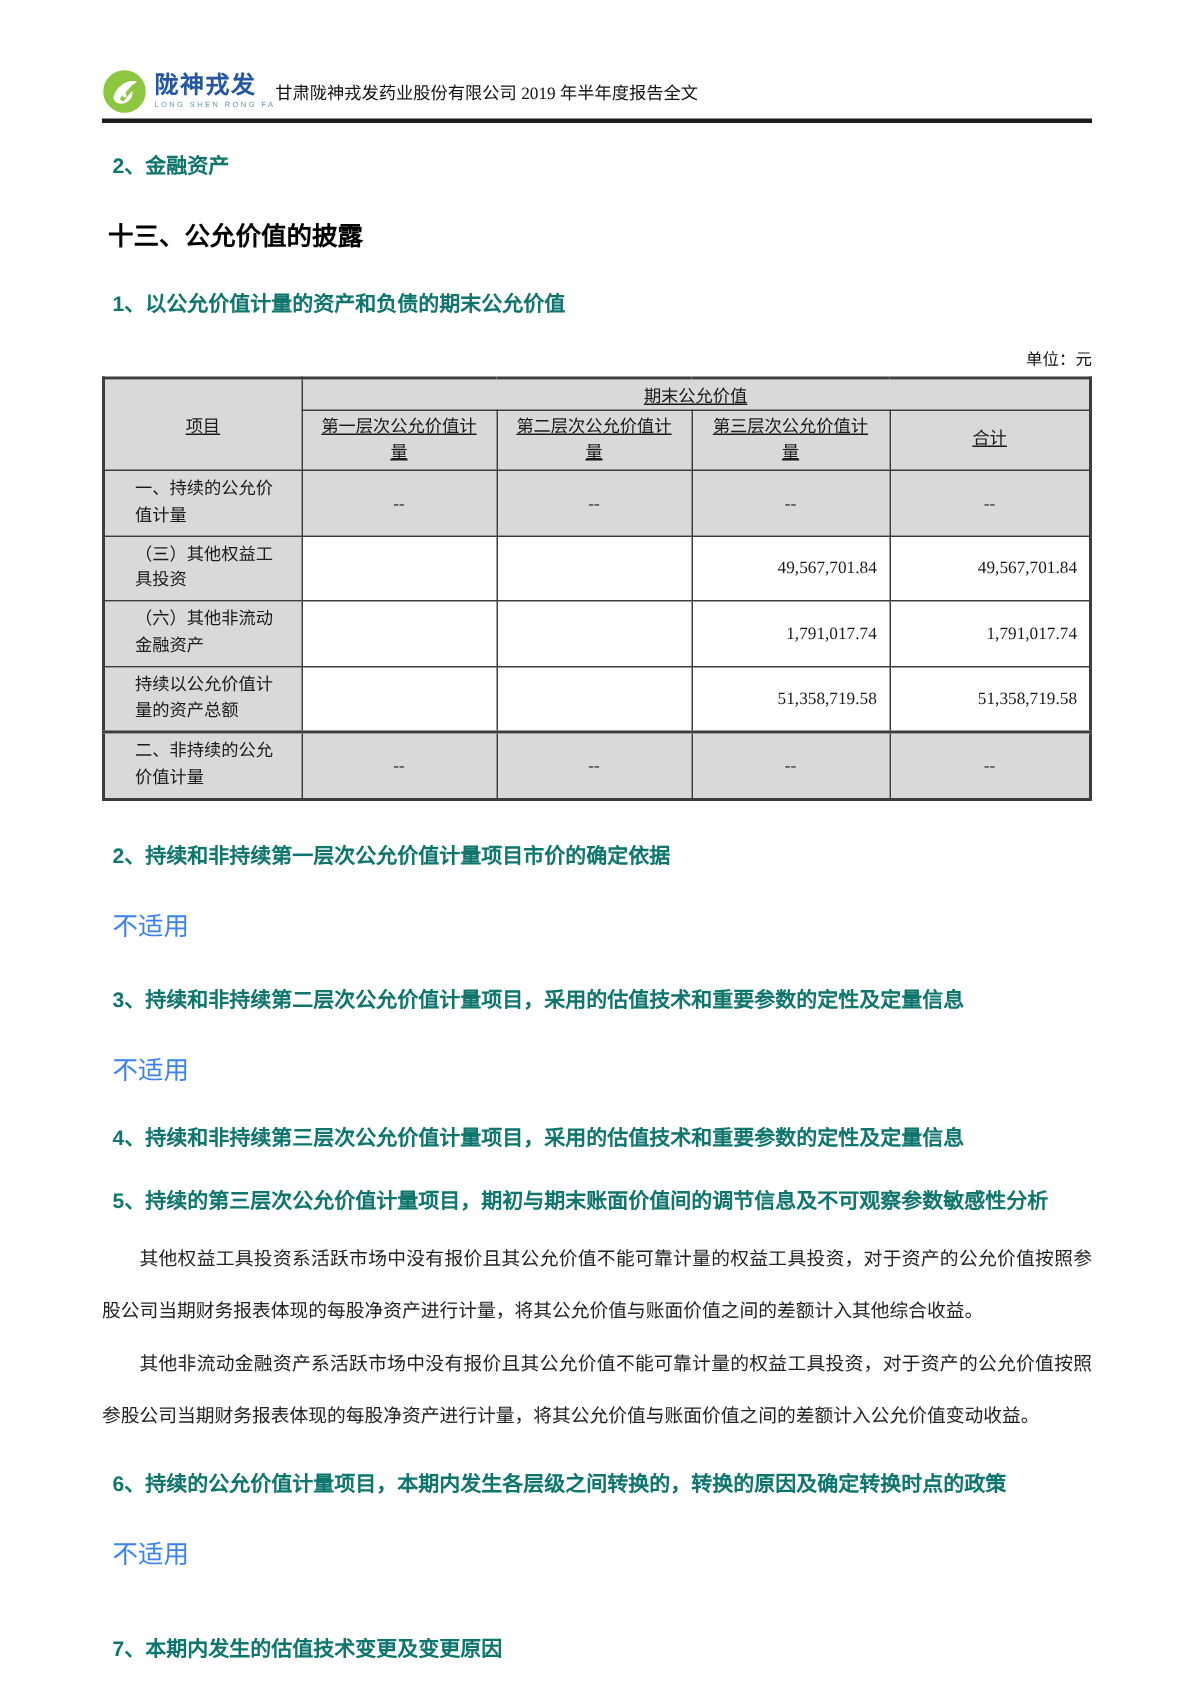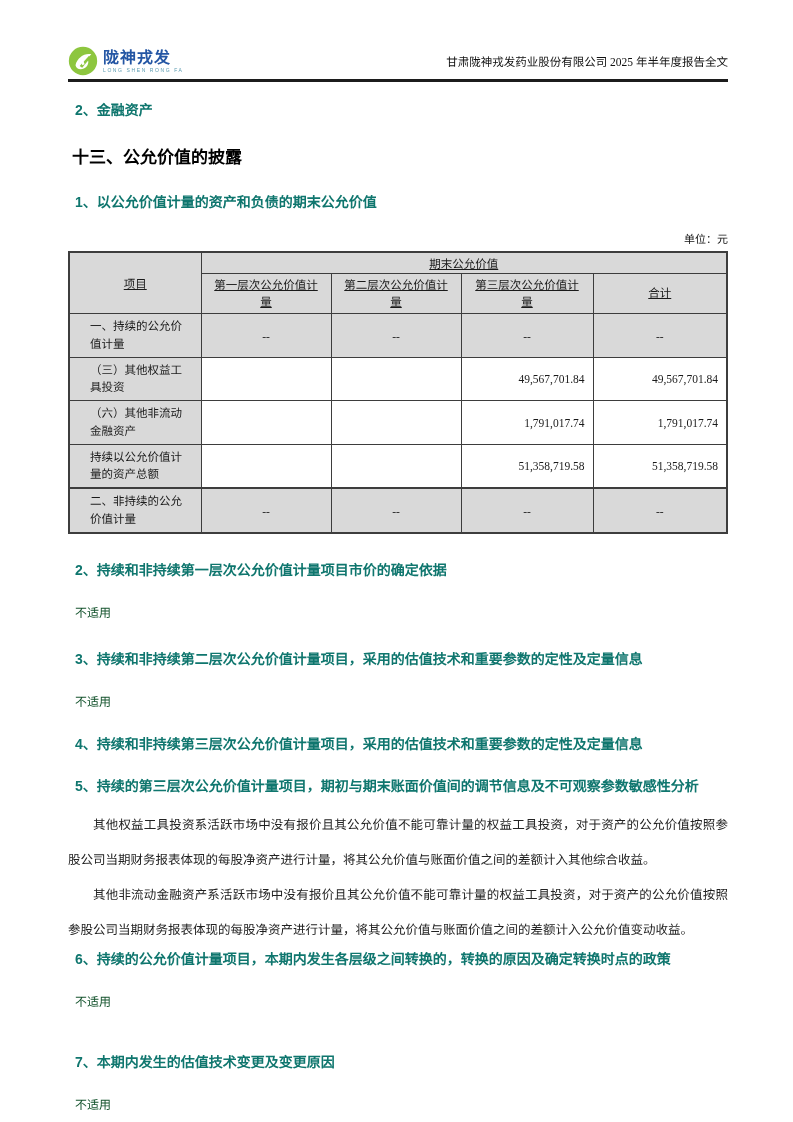--- a/index.html
+++ b/index.html
@@ -12,21 +12,20 @@
     background: #ffffff;
     padding: 0 65px 0 68px;
     font-family: "Liberation Serif", "DejaVu Serif", serif;
     color: #1a1a1a;
     overflow: hidden;
   }
 
   
   .page-header {
     display: flex;
-    justify-content: space-between;
     align-items: flex-end;
     padding-top: 46px;
     padding-bottom: 3px;
     border-bottom: 3px solid #1c1c1c;
   }
   .logo { display: flex; align-items: center; gap: 5px; }
   .logo-icon { width: 30px; height: 30px; flex: 0 0 auto; }
   .logo-textwrap { display: flex; flex-direction: column; line-height: 1; }
   .logo-name {
     font-family: "Liberation Sans", "DejaVu Sans", sans-serif;
@@ -55,21 +54,21 @@
   .h-chapter {
     font-family: Liberation Sans, sans-serif;
     font-weight: 700;
     font-size: 17px;
     color: #000;
     margin: 0 0 0 4px;
   }
   .mt-fin   { margin-top: 17px; }
   .mt-chap  { margin-top: 24px; }
   .mt-item1 { margin-top: 23px; }
-  .na-text { margin: 24px 0 0 7px; font-size: 12px; color: #14532d; }
+  .na-text { margin: 24px 0 0 7px; font-size: 17px; color: #3b82f6; }
 
   .unit-label { text-align: right; font-size: 11px; margin-top: 19px; color: #111; }
 
   
   table.fv-table {
     width: 100%;
     border-collapse: collapse;
     table-layout: fixed;
     margin-top: 5px;
     border: 2px solid #3d3d3d;
@@ -121,21 +120,21 @@
           <path d="M9 23 C11 14, 20 8, 28 10 L23 15 C26 19, 24 25, 19 27 C14 29, 10 27, 9 23 Z" fill="#ffffff"></path>
           <path d="M14 24 L25 12 L27 14 L17 26 Z" fill="#8dc63f"></path>
           <path d="M16 12 L20 22 L17 23 Z" fill="#ffffff"></path>
         </svg>
       </span>
       <span class="logo-textwrap">
         <span class="logo-name">陇神戎发</span>
         <span class="logo-sub">LONG SHEN RONG FA</span>
       </span>
     </div>
-    <div class="report-title">甘肃陇神戎发药业股份有限公司 2025 年半年度报告全文</div>
+    <div class="report-title">甘肃陇神戎发药业股份有限公司 2019 年半年度报告全文</div>
   </div>
 
   <div class="h-num mt-fin">2、金融资产</div>
   <div class="h-chapter mt-chap">十三、公允价值的披露</div>
   <div class="h-num mt-item1">1、以公允价值计量的资产和负债的期末公允价值</div>
 
   <div class="unit-label">单位：元</div>
 
   <table class="fv-table">
     <colgroup>
@@ -203,19 +202,19 @@
   <div class="na-text">不适用</div>
 
   <div class="h-num" style="margin-top:23px">4、持续和非持续第三层次公允价值计量项目，采用的估值技术和重要参数的定性及定量信息</div>
   <div class="h-num" style="margin-top:22px">5、持续的第三层次公允价值计量项目，期初与期末账面价值间的调节信息及不可观察参数敏感性分析</div>
 
   <div class="para-block">
     <p class="para">其他权益工具投资系活跃市场中没有报价且其公允价值不能可靠计量的权益工具投资，对于资产的公允价值按照参股公司当期财务报表体现的每股净资产进行计量，将其公允价值与账面价值之间的差额计入其他综合收益。</p>
     <p class="para">其他非流动金融资产系活跃市场中没有报价且其公允价值不能可靠计量的权益工具投资，对于资产的公允价值按照参股公司当期财务报表体现的每股净资产进行计量，将其公允价值与账面价值之间的差额计入公允价值变动收益。</p>
   </div>
 
-  <div class="h-num" style="">6、持续的公允价值计量项目，本期内发生各层级之间转换的，转换的原因及确定转换时点的政策</div>
+  <div class="h-num" style="margin-top:16px">6、持续的公允价值计量项目，本期内发生各层级之间转换的，转换的原因及确定转换时点的政策</div>
   <div class="na-text">不适用</div>
 
   <div class="h-num" style="margin-top:41px">7、本期内发生的估值技术变更及变更原因</div>
   <div class="na-text">不适用</div>
 
 </div>
 
 </body></html>

